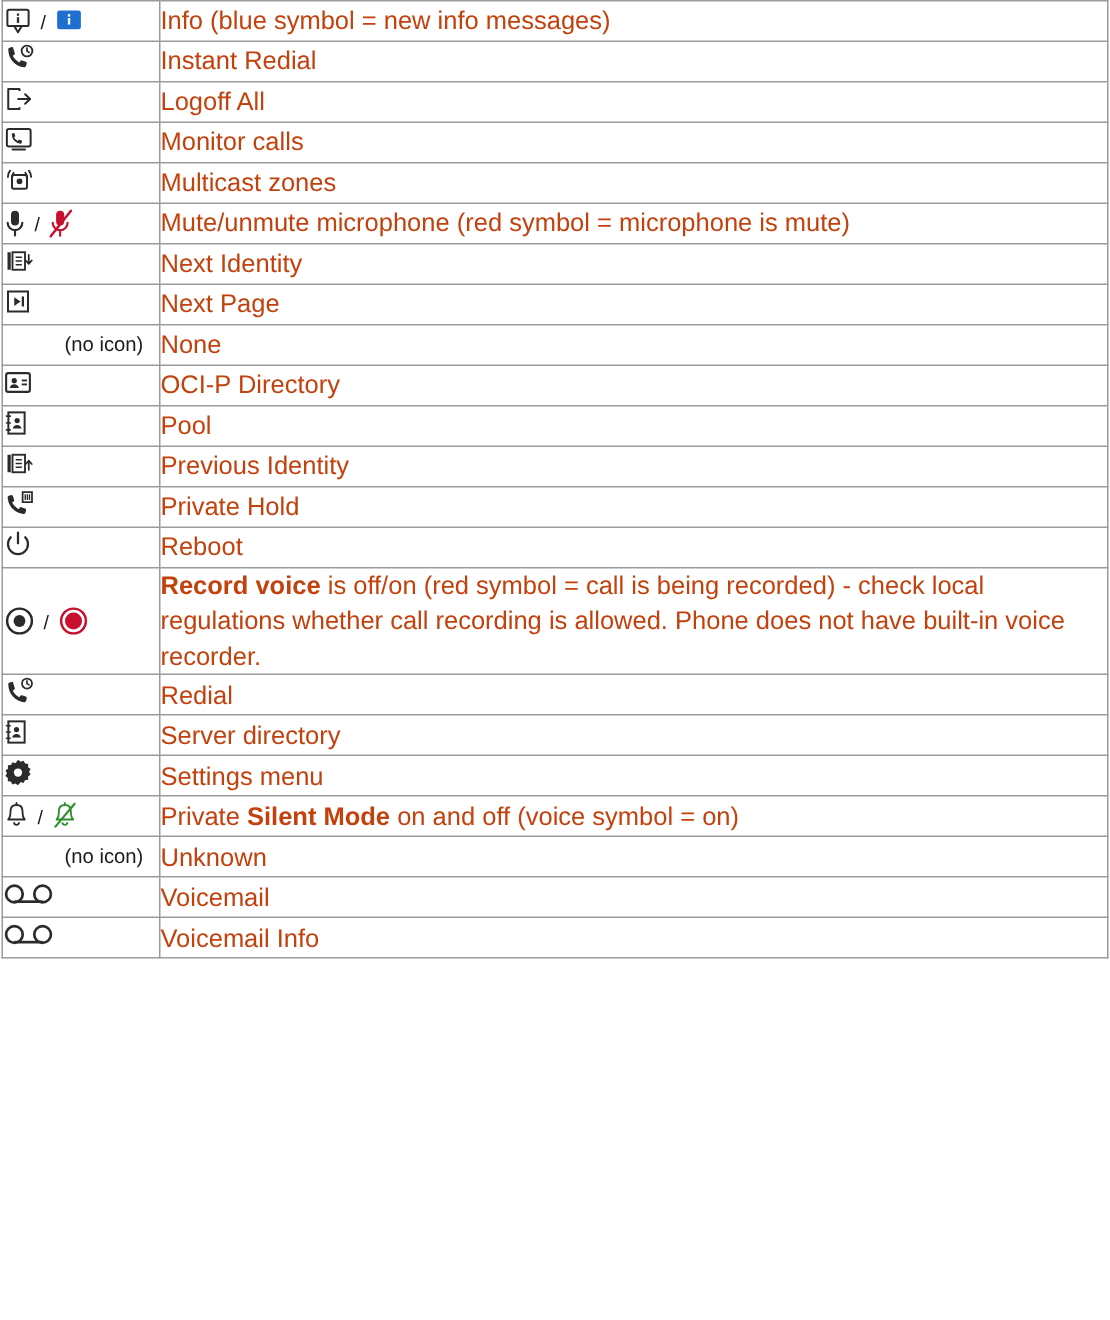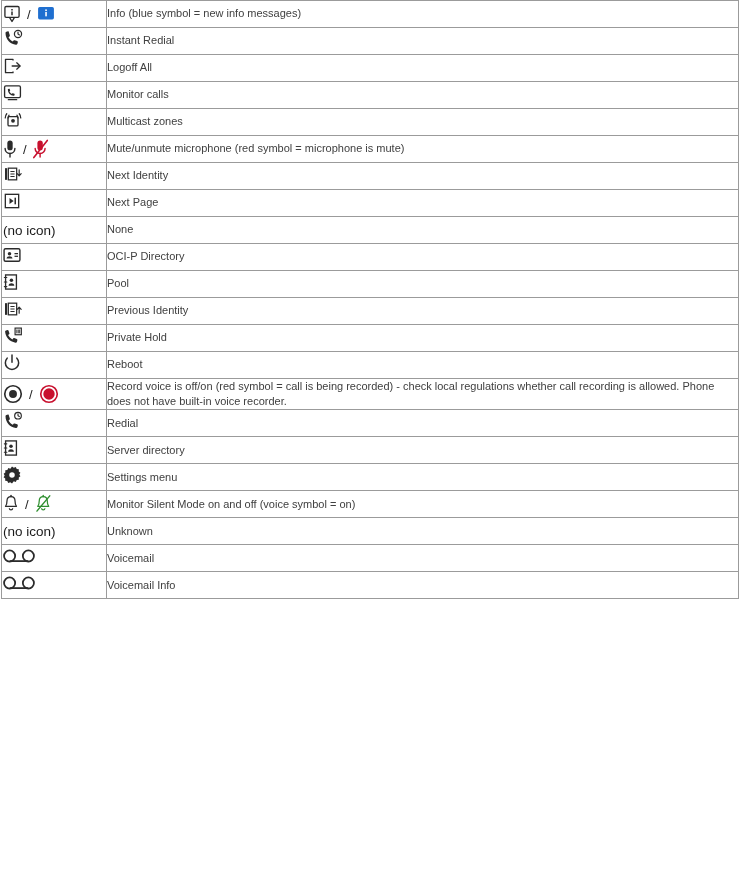--- a/index.html
+++ b/index.html
@@ -26,31 +26,32 @@
     padding: 0;
   }
   .icon-cell {
     width: 104px;
     text-align: left;
     padding: 3px 0 3px 10px;
     height: 26px;
   }
   .desc-cell {
     padding: 5px 8px 5px 9px;
-    font-size: 11px;
+    font-size: 17px;
     line-height: 1.38;
-    color: #404040;
+    color: #c2410c;
   }
   .desc-cell b {
-    font-weight: normal;
+    font-weight: bold;
   }
   .noicon {
     font-size: 13.5px;
     color: #1a1a1a;
     padding-left: 1px;
+    margin-left: 40px;
   }
   .icon-group {
     display: flex;
     align-items: center;
     gap: 4px;
   }
   .slash {
     font-size: 13px;
     color: #1a1a1a;
     padding: 0 1px;
@@ -353,21 +354,21 @@
             <svg width="19" height="20" viewBox="0 0 21 24">
                 <path d="M10.2 3.2c-3 0-4.8 2-4.8 5 0 3.6-.6 5.3-1.8 6.6h13.2c-1.2-1.3-1.8-3-1.8-6.6 0-3-1.8-5-4.8-5z" fill="none" stroke="#2f8f2f" stroke-width="1.5" stroke-linejoin="round"></path>
                 <path d="M10.2 1.5v1.7" stroke="#2f8f2f" stroke-width="1.5" stroke-linecap="round"></path>
                 <path d="M8.2 17c0 1.1.9 2 2 2s2-.9 2-2" fill="none" stroke="#2f8f2f" stroke-width="1.4"></path>
                 <path d="M2.6 20.5 18 2.2" stroke="#2f8f2f" stroke-width="1.7" stroke-linecap="round"></path>
               </svg>
           </span>
         </div>
       </td>
       <td class="desc-cell">
-        <span>Monitor </span><b>Silent Mode</b><span> on and off (voice symbol =  on)</span>
+        <span>Private </span><b>Silent Mode</b><span> on and off (voice symbol =  on)</span>
       </td>
     </tr>
 
     <tr>
       <td class="icon-cell">
         <span class="noicon">(no icon)</span>
       </td>
       <td class="desc-cell">Unknown</td>
     </tr>
 

